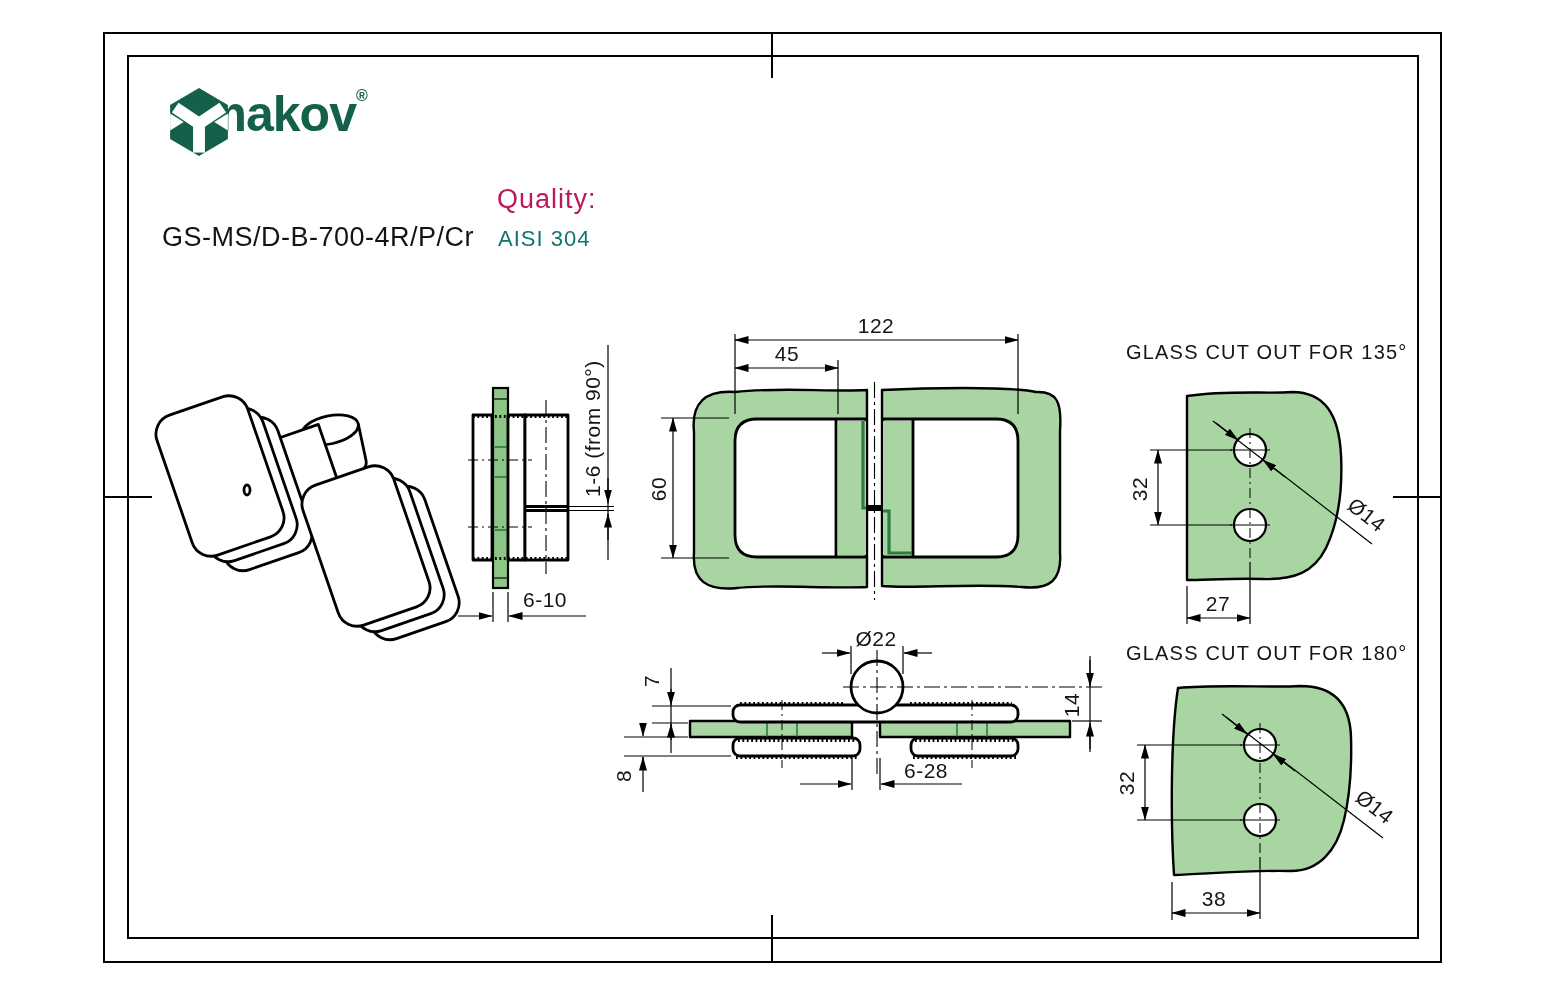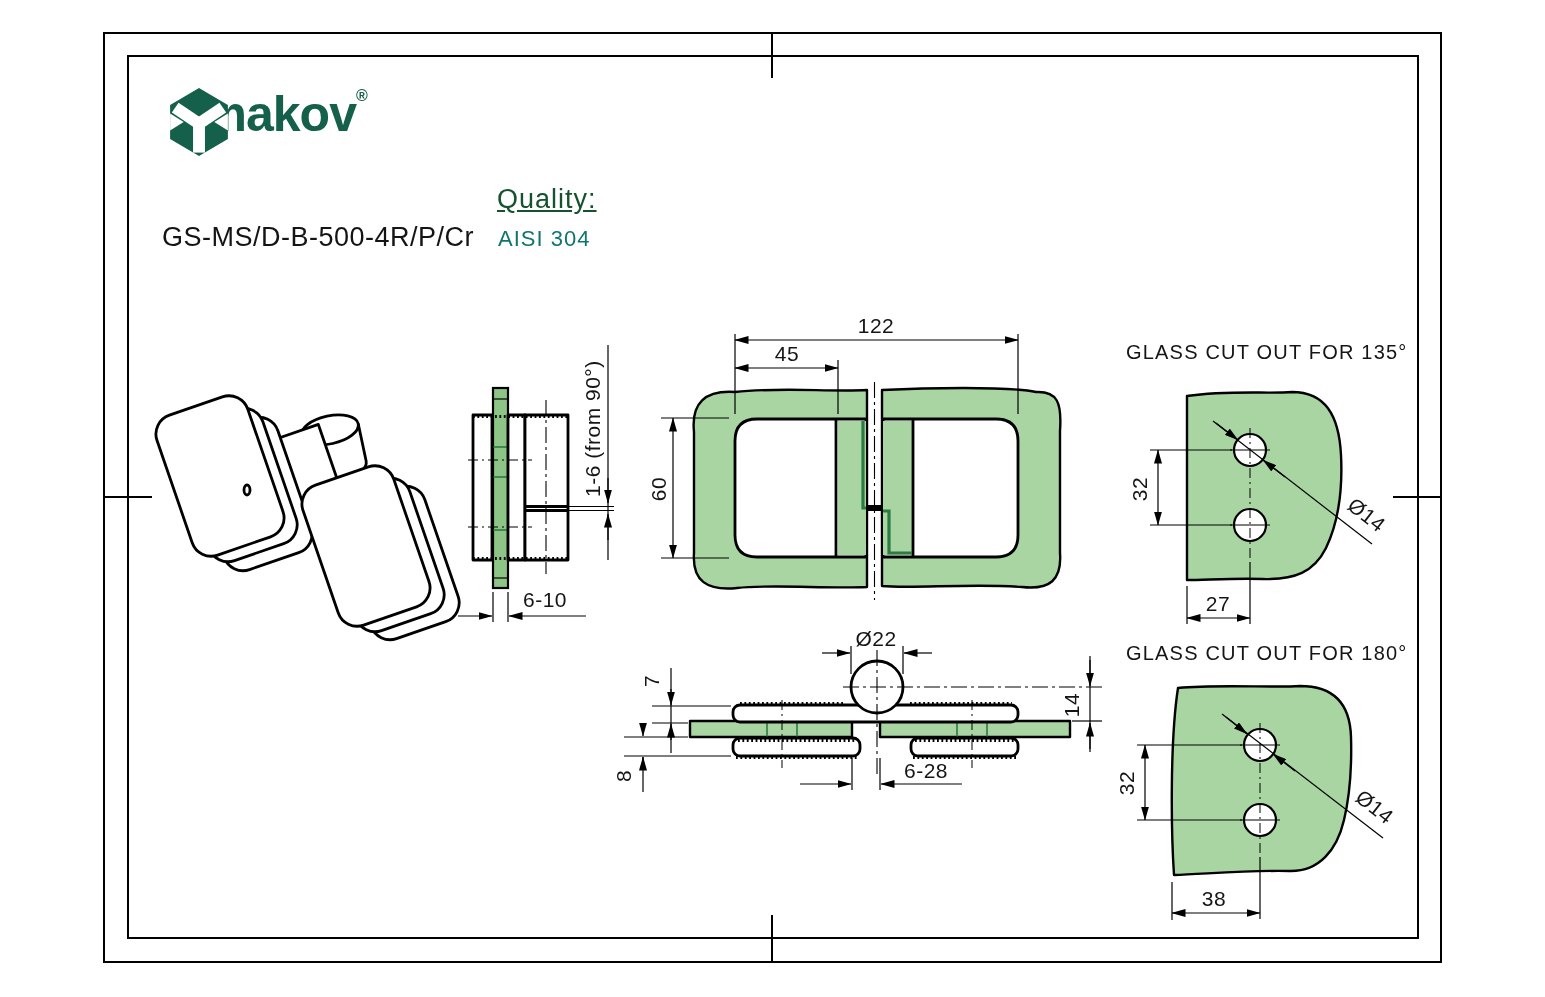--- a/index.html
+++ b/index.html
@@ -4,21 +4,21 @@
 <style>
   html,body{margin:0;padding:0;background:#fff;}
   .sheet{position:relative;width:1545px;height:997px;background:#fff;overflow:hidden;
          font-family:"Liberation Sans",sans-serif;}
   .sheet svg{position:absolute;left:0;top:0;}
   
   .brand-wrap{position:absolute;left:165px;top:86px;display:flex;align-items:flex-start;}
   .brand-text{font-size:50px;font-weight:bold;color:#15604a;letter-spacing:-1px;line-height:56px;}
   .brand-reg{font-size:16px;font-weight:bold;color:#15604a;vertical-align:top;line-height:20px;}
   .part-number{position:absolute;left:162px;top:222px;font-size:27px;color:#141414;letter-spacing:0.5px;}
-  .quality-label{position:absolute;left:497px;top:184px;font-size:27px;color:#14532d;letter-spacing:1px;text-decoration:underline;}
+  .quality-label{position:absolute;left:497px;top:184px;font-size:27px;color:#be185d;letter-spacing:1px;}
   .quality-value{position:absolute;left:498px;top:226px;font-size:22px;color:#0f766e;letter-spacing:1px;}
   
   .fr{fill:none;stroke:#000;stroke-width:2;}
   .pl{fill:#fff;stroke:#000;stroke-width:2.8;stroke-linejoin:round;}
   .ol{fill:none;stroke:#000;stroke-width:2.8;stroke-linejoin:round;}
   .glass{fill:#a8d5a2;stroke:#000;stroke-width:2.4;stroke-linejoin:round;}
   .glass2{fill:#8cc586;stroke:#000;stroke-width:2.2;}
   .gband{fill:#a8d5a2;stroke:none;}
   .dg{stroke:#2c7a44;stroke-width:3.2;fill:none;}
   .dgt{stroke:#2c7a44;stroke-width:1.6;fill:none;}
@@ -270,17 +270,17 @@
         <line x1="40" y1="44" x2="40" y2="78"></line>
         <line x1="40" y1="44" x2="12" y2="25"></line>
         <line x1="40" y1="44" x2="68" y2="25"></line>
       </g>
       <polygon points="6,32 22,42 6,52" fill="#fff"></polygon>
       <polygon points="74,32 58,42 74,52" fill="#fff"></polygon>
     </svg>
     <span class="brand-text" style="margin-left:8px;">umakov</span>
     <span class="brand-reg">®</span>
   </div>
-  <div class="part-number">GS-MS/D-B-500-4R/P/Cr</div>
+  <div class="part-number">GS-MS/D-B-700-4R/P/Cr</div>
   <div class="quality-label">Quality:</div>
   <div class="quality-value">AISI 304</div>
 
 </div>
 
 </body></html>

